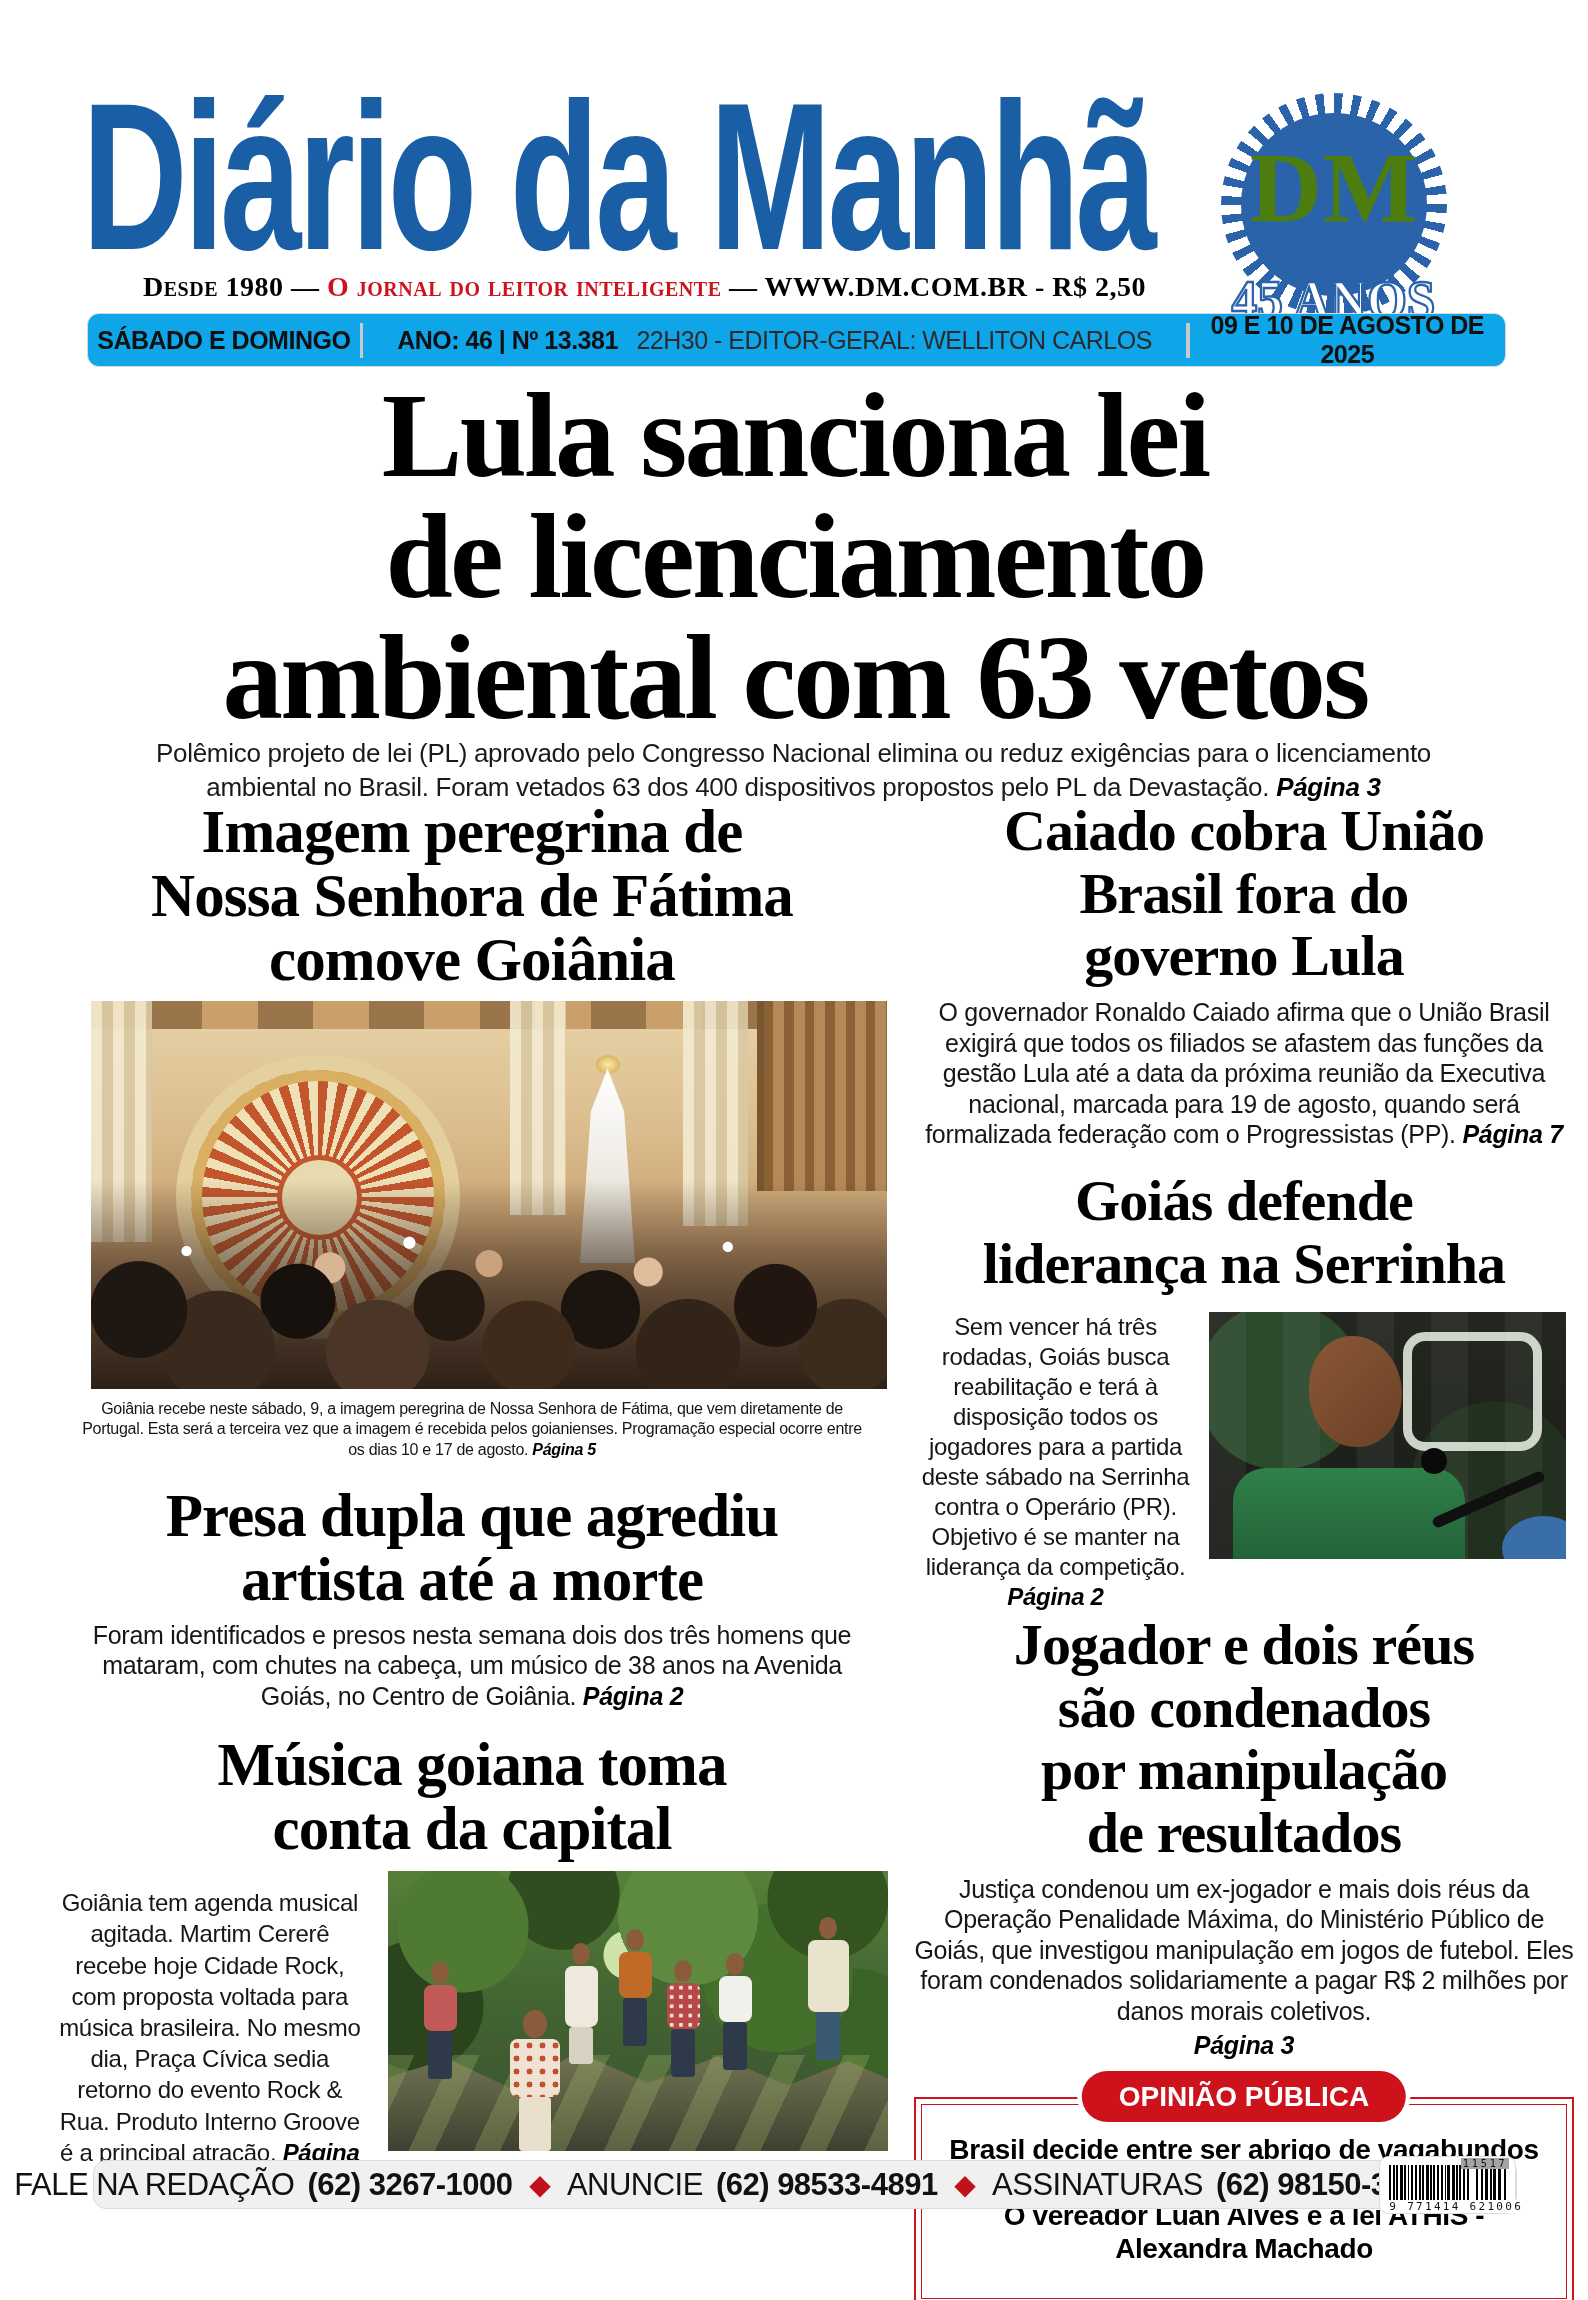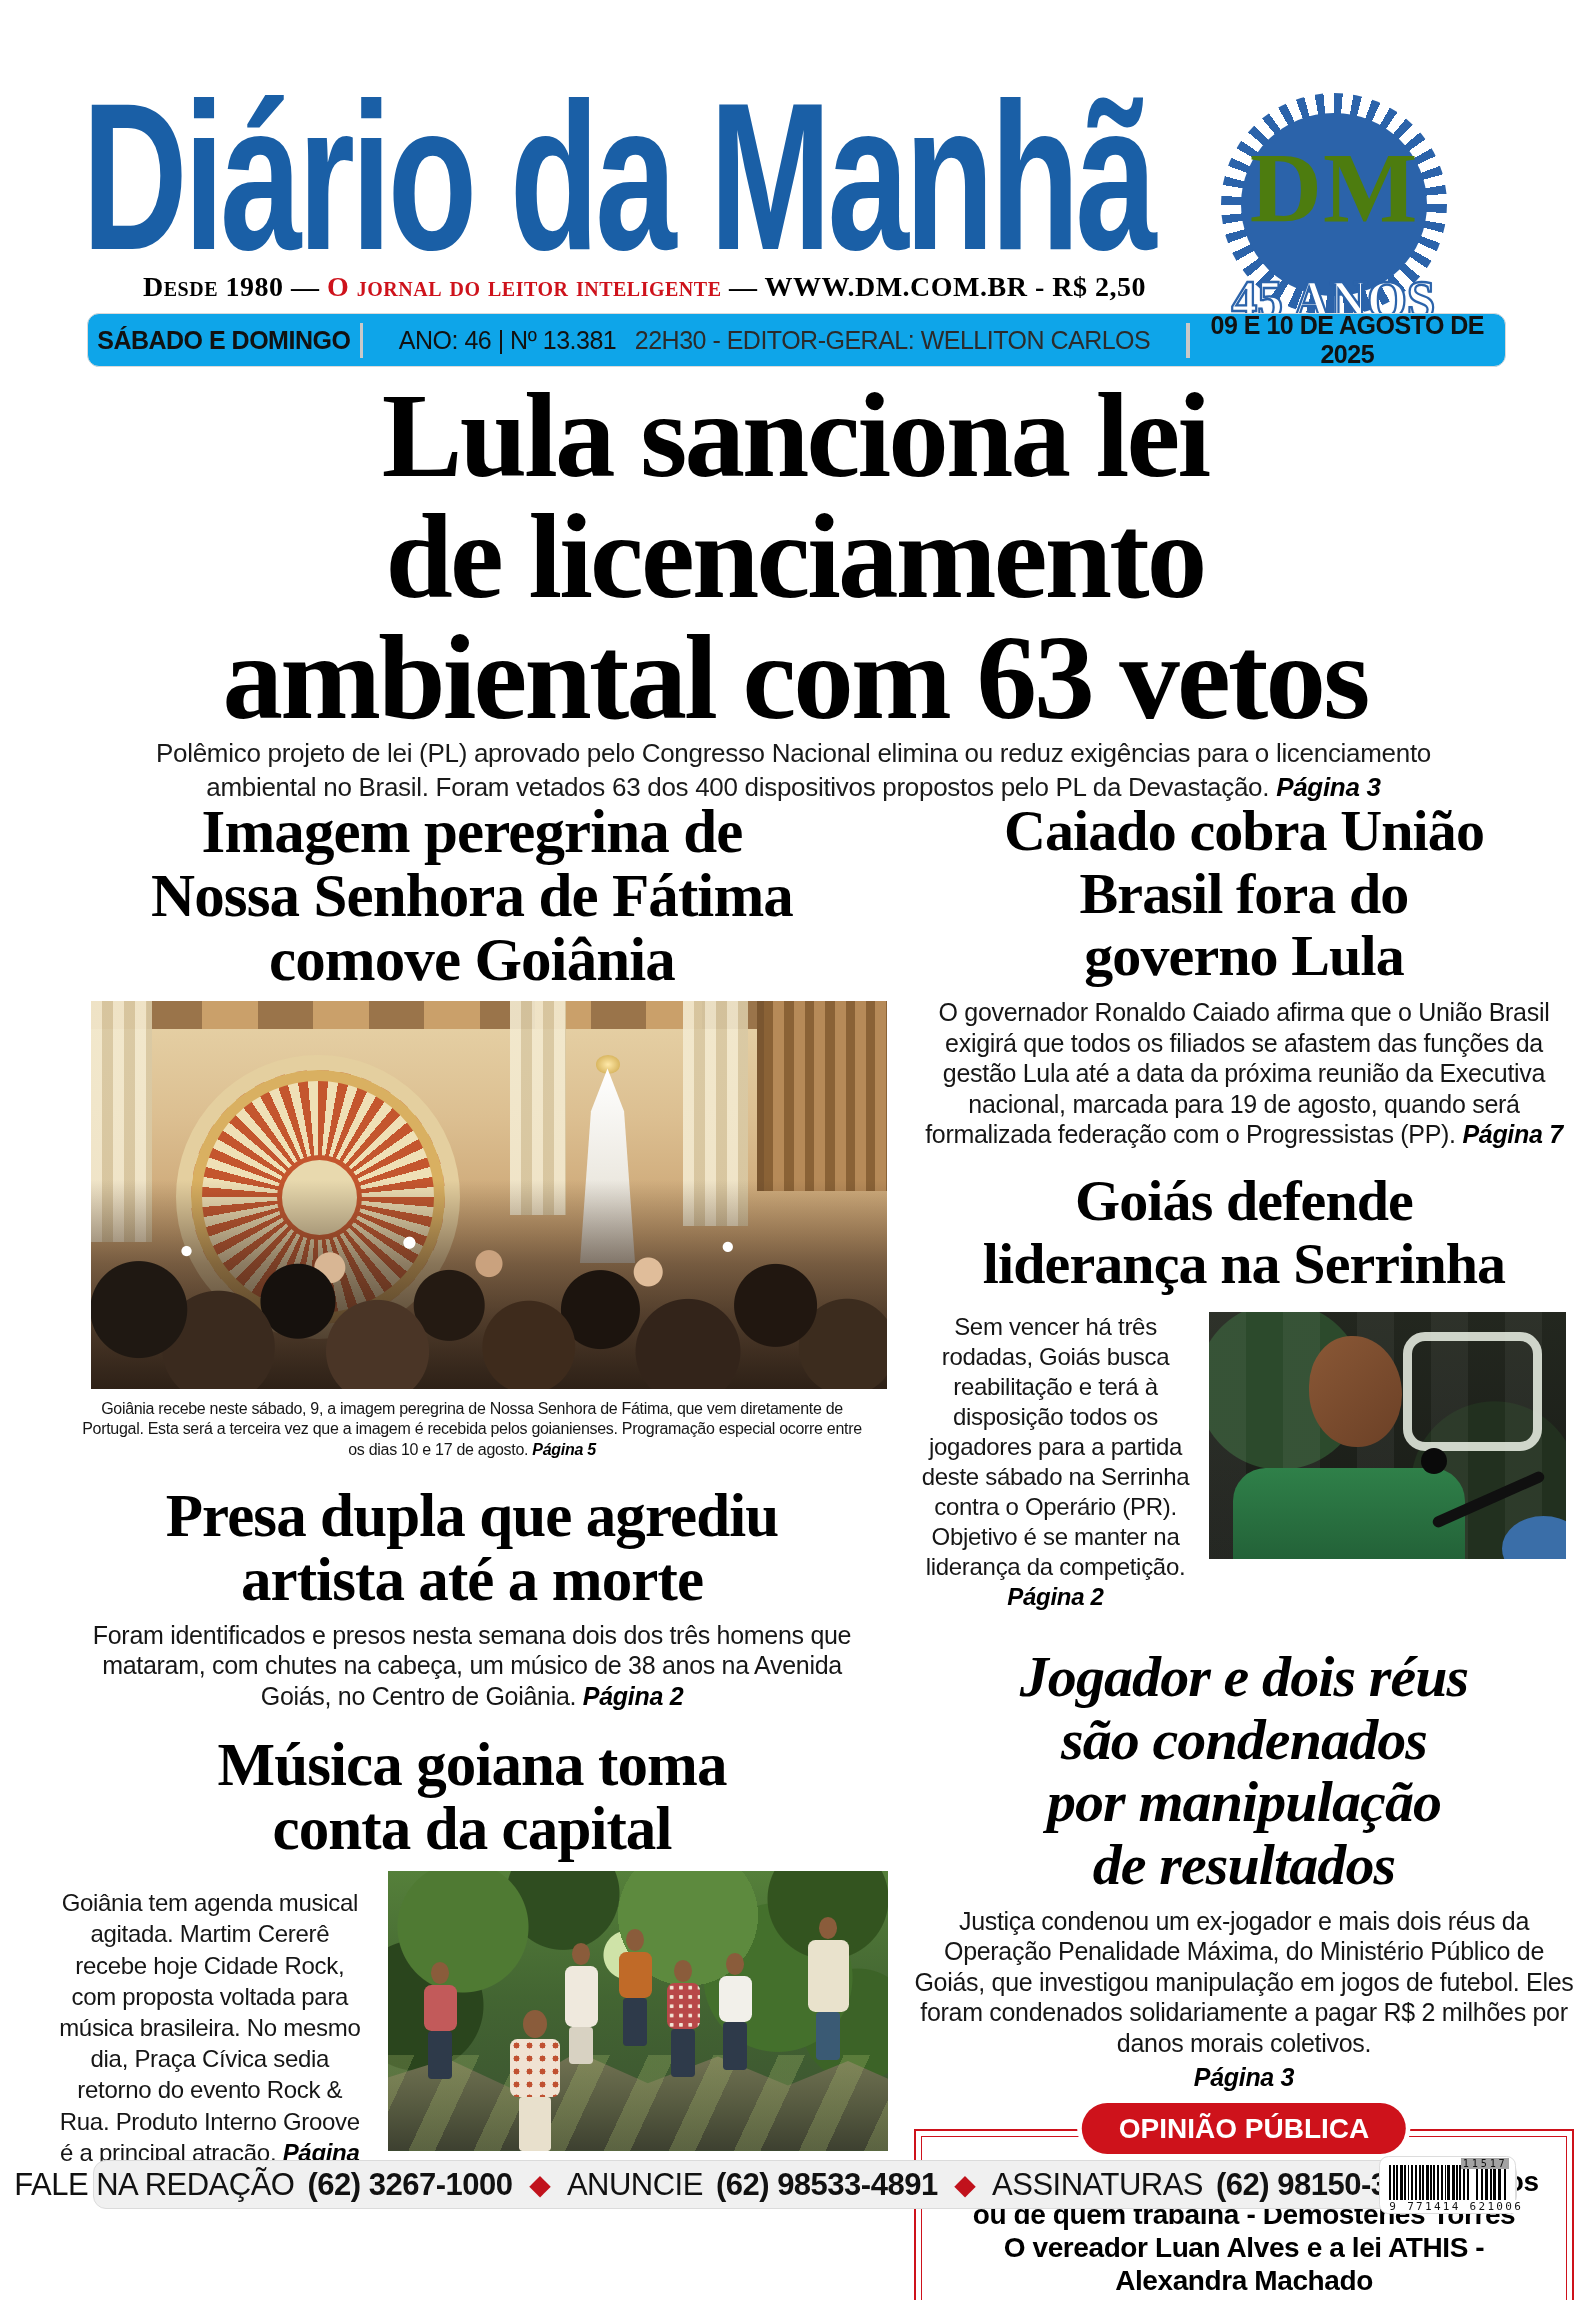--- a/index.html
+++ b/index.html
@@ -36,21 +36,21 @@
     white-space:nowrap; }
   
   .infobar{
     position:absolute; left:87px; top:313px; width:1419px; height:54px;
     background:#0ea5e9; border:0.9px solid #DADADA; border-radius:12px;
     display:flex; align-items:center; font-size:25px; letter-spacing:-0.5px;
   }
   .ib-sec{ text-align:center; }
   .ib-day{ width:272px; font-weight:bold; }
   .ib-mid{ width:824px; display:flex; justify-content:center; align-items:baseline; gap:18.6px; }
-  .ib-ed{ font-weight:normal; }
+  .ib-ed{ font-weight:bold; }
   .ib-editor{ color:#2b2b2b; }
   .ib-date{ width:316px; font-weight:bold; }
   .ib-div{ width:3.7px; height:35px; background:#C9C9C9; }
   
   .serifh{ font-family:"Liberation Serif", serif; font-weight:bold; color:#000; text-align:center; }
   .lead-headline{ position:absolute; left:56px; top:375px; width:1478px;
     font-size:121px; line-height:1.0; letter-spacing:-2.8px; }
   .lead-sub{ position:absolute; left:98px; top:737px; width:1391px; text-align:center;
     font-size:26px; line-height:1.3; letter-spacing:-0.3px; color:#1a1a1a; }
   .pageref{ font-weight:bold; font-style:italic; color:#000; }
@@ -350,21 +350,21 @@
       <div class="photo3">
         <div class="ph3-panel"></div>
         <div class="ph3-head"></div>
         <div class="ph3-shirt"></div>
         <div class="ph3-michead"></div>
         <div class="ph3-mic"></div>
         <div class="ph3-blue"></div>
       </div>
     </div>
 
-    <h2 class="serifh h2" style="margin-top:34px;font-style:italic;">
+    <h2 class="serifh h2" style="margin-top:2px;">
       <div>Jogador e dois réus</div>
       <div>são condenados</div>
       <div>por manipulação</div>
       <div>de resultados</div>
     </h2>
     <p class="body-txt" style="margin-top:9.3px;">
       <span>Justiça condenou um ex-jogador e mais dois réus da Operação Penalidade Máxima, do Ministério Público de Goiás, que investigou manipulação em jogos de futebol. Eles foram condenados solidariamente a pagar R$ 2 milhões por danos morais coletivos.</span>
       <span class="pageref" style="display:block; margin-top:3.7px;">Página 3</span>
     </p>
 

